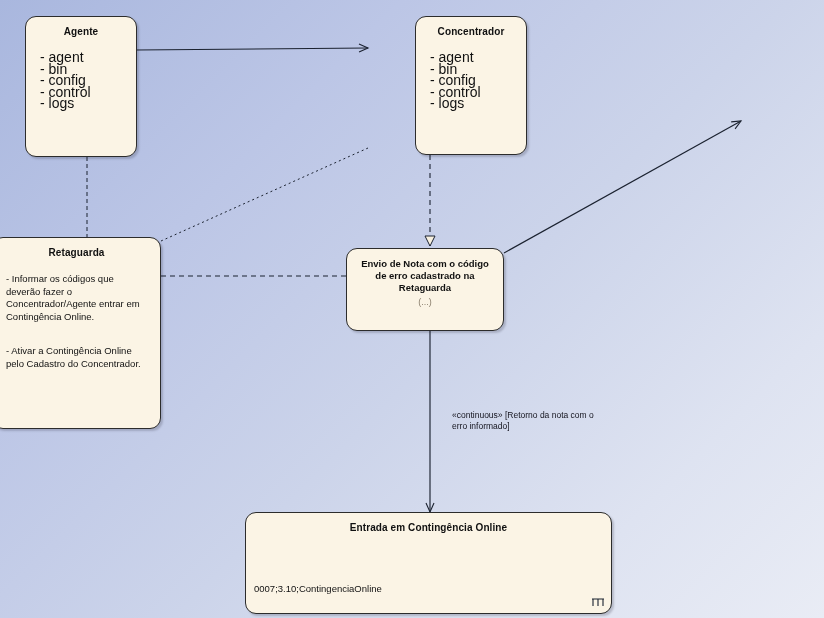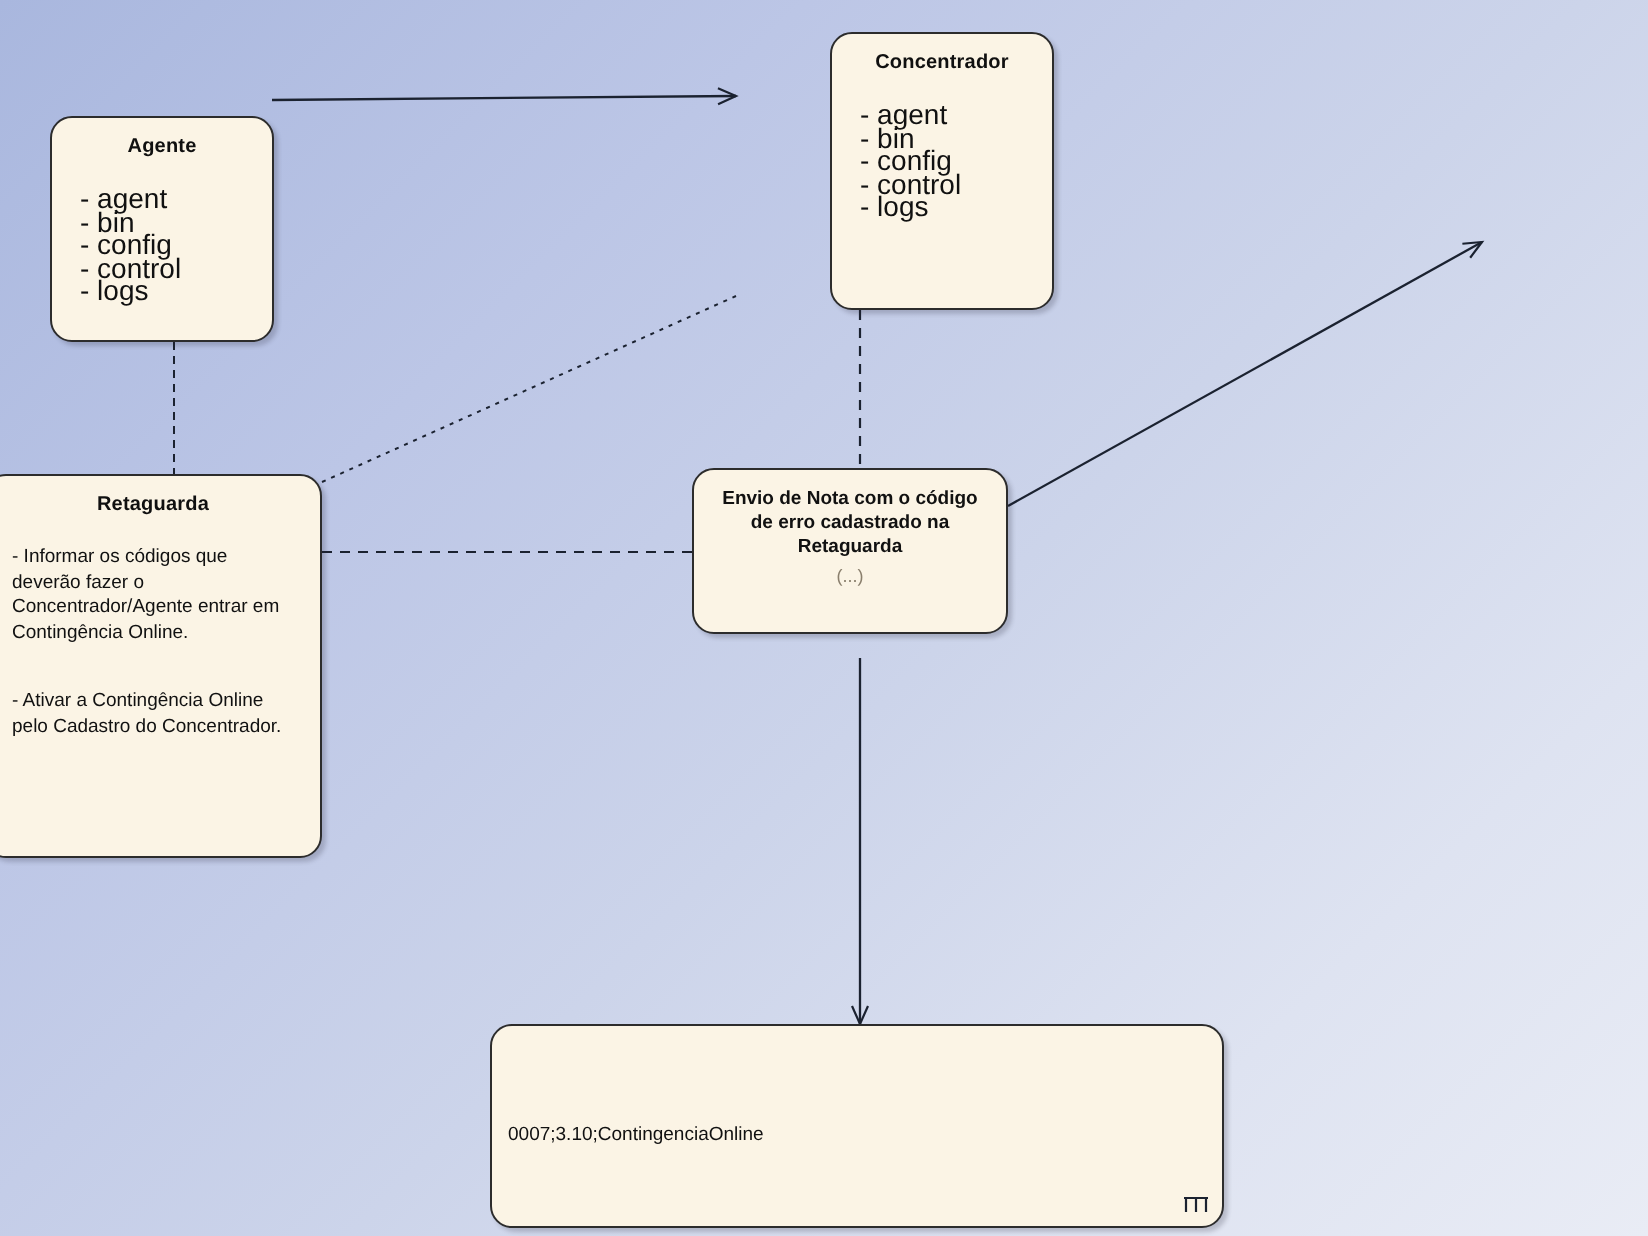--- a/index.html
+++ b/index.html
@@ -139,22 +139,24 @@
 
     <line x1="430" y1="155" x2="430" y2="246" stroke="#1b2230" stroke-width="1.1" stroke-dasharray="5,4" marker-end="url(#hollowTri)"></line>
 
     <line x1="161" y1="276" x2="346" y2="276" stroke="#1b2230" stroke-width="1.1" stroke-dasharray="5,4"></line>
 
     <line x1="504" y1="253" x2="741" y2="121" stroke="#1b2230" stroke-width="1.15" marker-end="url(#openArrow)"></line>
 
     <line x1="430" y1="329" x2="430" y2="512" stroke="#1b2230" stroke-width="1.15" marker-end="url(#openArrow)"></line>
   </svg>
 
-
-  <div class="node rounded" style="left:25px; top:16px; width:112px; height:113px;margin-top:42px;">
+  <div class="edge-label" style="left:452px; top:410px; width:175px;">«continuous» [Retorno da nota com o
+erro informado]</div>
+
+  <div class="node rounded" style="left:25px; top:16px; width:112px; height:141px;">
     <span class="node-title">Agente</span>
     <ul class="attr-list">
       <li>- agent</li>
       <li>- bin</li>
       <li>- config</li>
       <li>- control</li>
       <li>- logs</li>
     </ul>
   </div>
 
@@ -171,26 +173,27 @@
 
 
   <div class="node rounded" style="left:-8px; top:237px; width:169px; height:192px;">
     <span class="node-title">Retaguarda</span>
     <div class="para-block">
       <p>- Informar os códigos que deverão fazer o Concentrador/Agente entrar em Contingência Online.</p>
       <p>- Ativar a Contingência Online pelo Cadastro do Concentrador.</p>
     </div>
   </div>
 
-  <div class="node rounded" style="left:346px; top:234px; width:158px; height:83px;">
+  <div class="node rounded" style="left:346px; top:248px; width:158px; height:83px;">
     <div class="centre-text">Envio de Nota com o código de erro cadastrado na Retaguarda</div>
     <span class="centre-sub">(...)</span>
   </div>
 
   <div class="node rounded" style="left:245px; top:512px; width:367px; height:102px;">
+    <span class="node-title">Entrada em Contingência Online</span>
     <div class="code-block">
       <div>0007;3.10;ContingenciaOnline</div>
       
       
     </div>
     <svg class="corner-glyph" viewBox="0 0 14 14">
       <path d="M2,11 L2,4 M12,11 L12,4 M1,4 L13,4 M7,4 L7,11" stroke="#1b2230" stroke-width="1.1" fill="none"></path>
     </svg>
   </div>
 

